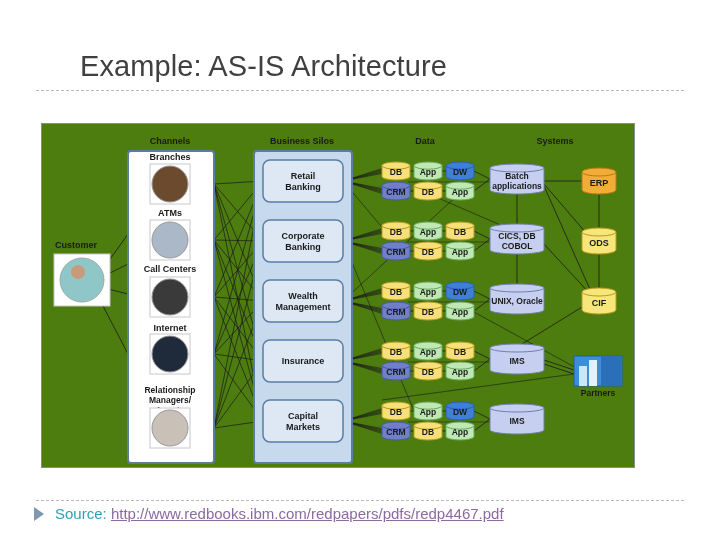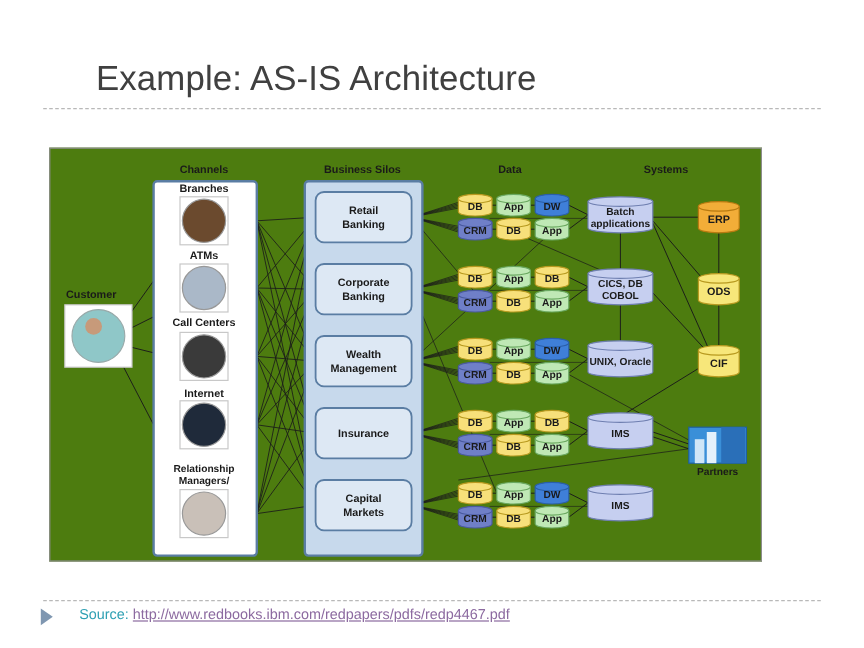--- a/index.html
+++ b/index.html
@@ -3,21 +3,21 @@
 <meta charset="utf-8">
 <style>
   html, body { margin:0; padding:0; }
   body { width:720px; height:540px; background:#ffffff; position:relative; overflow:hidden; font-family:"Liberation Sans", sans-serif; }
   .title { position:absolute; left:44px; top:50px; font-size:29px; color:#404040; letter-spacing:0.1px;margin-left:36px; }
   .title-rule { position:absolute; left:36px; top:90px; width:648px; border-top:1px dashed #b8b8b8; height:0; }
   .diagram-frame { position:absolute; left:41px; top:123px; width:592px; height:343px; border:1px solid #8c8c8c; background:#4d7c0f; }
   svg.diagram { position:absolute; left:0; top:0; }
   .src-rule { position:absolute; left:36px; top:500px; width:648px; border-top:1px dashed #b8b8b8; height:0; }
   .src-bullet { position:absolute; left:34px; top:507px; width:0; height:0; border-top:7px solid transparent; border-bottom:7px solid transparent; border-left:10px solid #7f97b1; }
-  .src-line { position:absolute; left:66px; top:505px; font-size:12px; color:#2fa0b3; }
+  .src-line { position:absolute; left:55px; top:505px; font-size:15px; color:#2fa0b3; }
   .src-line a { color:#8c6aa0; text-decoration:underline; }
   .lbl { font-family:"Liberation Sans", sans-serif; font-weight:bold; fill:#1a1a1a; }
 </style>
 </head>
 <body>
 
 <div class="title">Example: AS-IS Architecture</div>
 <div class="title-rule"></div>
 
 <div class="diagram-frame">

